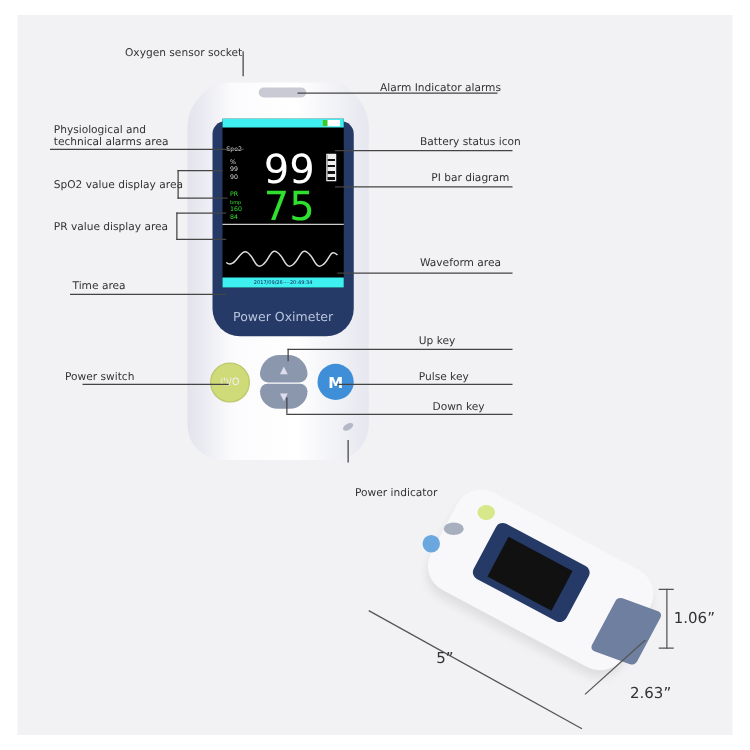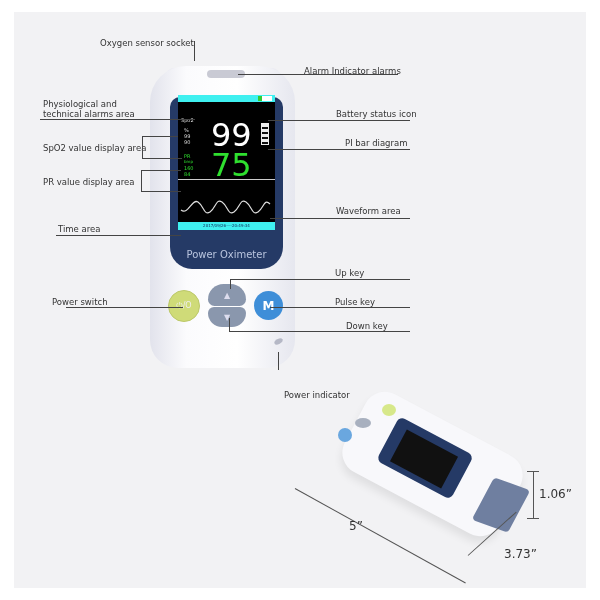--- a/index.html
+++ b/index.html
@@ -135,13 +135,13 @@
 
 <div class="dim" style="left:295px;top:488px;width:195px;height:1px;transform:rotate(29deg);transform-origin:left;"></div>
 <div class="dimlbl" style="left:349px;top:519px;">5”</div>
 
 <div class="dim" style="left:533px;top:471px;width:1px;height:48px;"></div>
 <div class="dim" style="left:527px;top:471px;width:12px;height:1px;"></div>
 <div class="dim" style="left:527px;top:518px;width:12px;height:1px;"></div>
 <div class="dimlbl" style="left:539px;top:487px;">1.06”</div>
 
 <div class="dim" style="left:468px;top:555px;width:65px;height:1px;transform:rotate(-42deg);transform-origin:left;"></div>
-<div class="dimlbl" style="left:504px;top:547px;">3.73”</div>
+<div class="dimlbl" style="left:504px;top:547px;">2.63”</div>
 
 </body></html>

